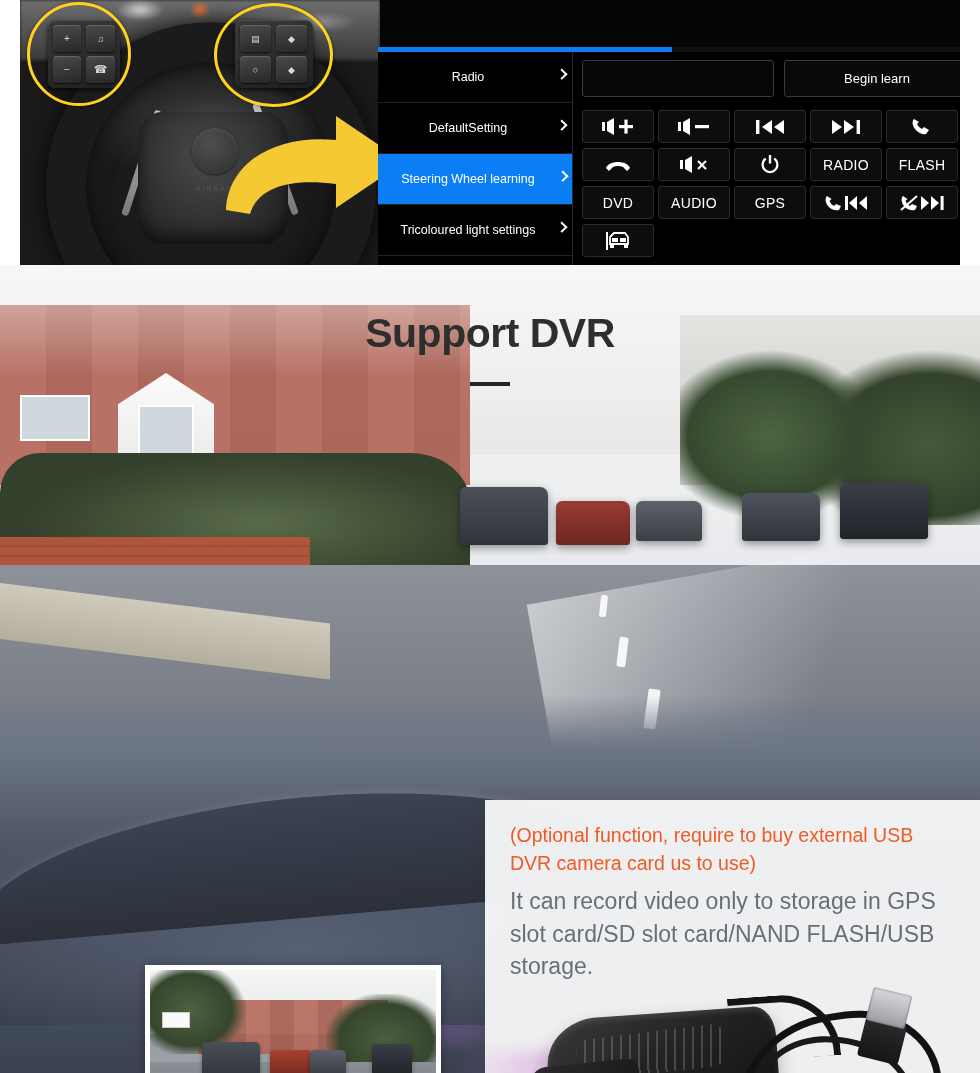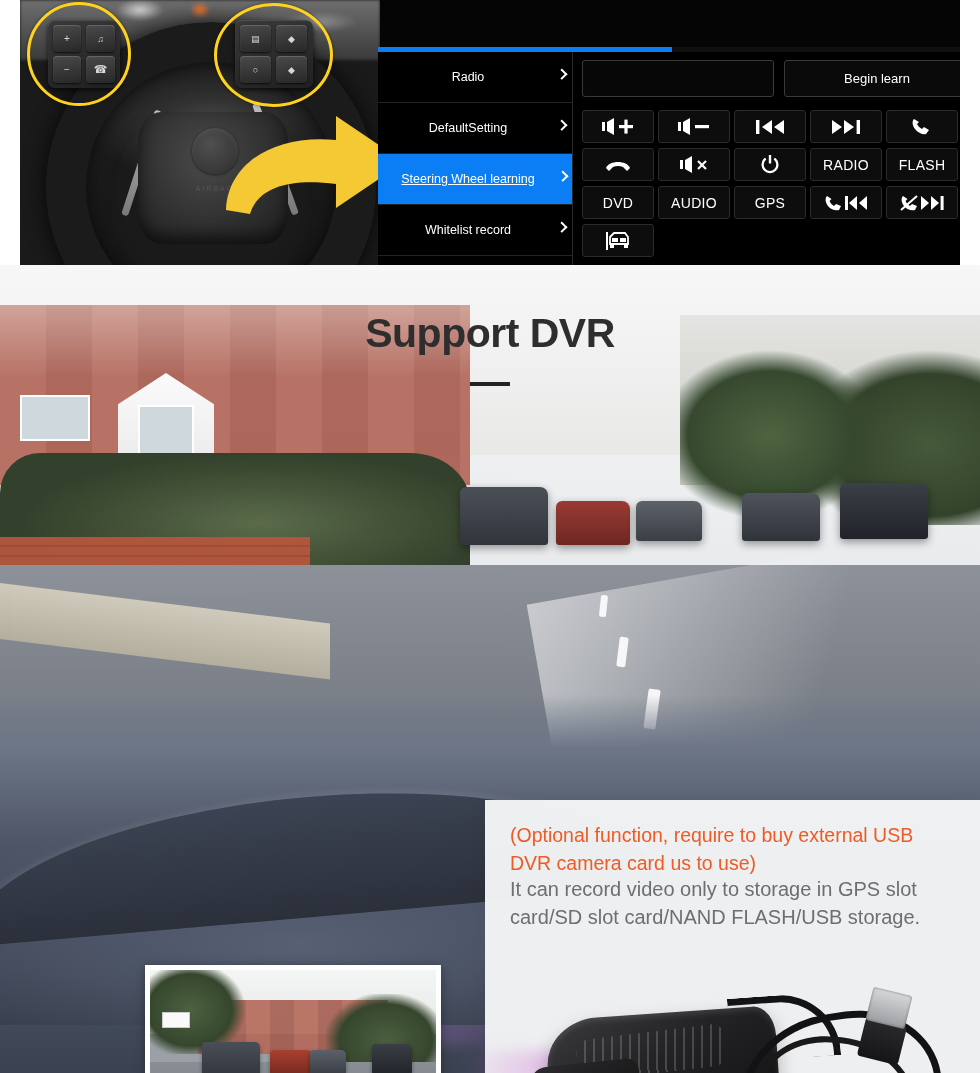--- a/index.html
+++ b/index.html
@@ -103,21 +103,21 @@
   .hu-menu {
     position:absolute; left:0; top:5px; width: 195px; bottom:0;
     background:#000; border-right:1px solid #2a2a2a;
   }
   .menu-item {
     position:relative; display:flex; align-items:center; justify-content:center;
     height: 51px; border-bottom: 1px solid #222;
     color:#fff; font-size:12.5px; padding: 0 22px 0 8px; text-align:center; line-height:1.15;
   }
   .menu-item.two-line { line-height: 1.12; }
-  .menu-item.active { background:#0b7ef5;text-decoration:underline; }
+  .menu-item.active { background:#0b7ef5; }
   .menu-item .chev {
     position:absolute; right:9px; top:50%; transform: translateY(-50%);
     width:8px; height:8px; border-top:2px solid #fff; border-right:2px solid #fff;
     transform-origin:center; rotate: 45deg; margin-top:-4px;
   }
   .menu-item.active .chev { right: 8px; }
 
   .hu-right { position:absolute; left:196px; top:5px; right:0; bottom:0; padding: 8px 8px 4px 8px; }
   .learn-row { display:flex; gap:10px; margin-bottom: 13px; }
   .learn-field {
@@ -261,22 +261,22 @@
   .info {
     position:absolute; left:485px; top:535px; width:495px; height:500px;
     background: rgba(244,245,246,.97);
     box-shadow: 0 0 18px rgba(0,0,0,.06);
   }
   .info .orange {
     position:absolute; left:25px; top:22px; width:448px;
     color:#ef5b24; font-size:19.5px; line-height:1.42;
   }
   .info .gray {
-    position:absolute; left:25px; top:75px; width:448px;
-    color:#6b6f73; font-size:20px; line-height:1.42;
+    position:absolute; left:25px; top:85px; width:448px;
+    color:#6b6f73; font-size:23px; line-height:1.42;
   }
   .cam-art { position:absolute; left:18px; top:185px; width:460px; height:240px; }
   .cam-body {
     position:absolute; left:45px; top:28px; width:230px; height:108px;
     background: linear-gradient(150deg,#3a3a3c 0%, #232325 45%, #111113 100%);
     border-radius: 52px 22px 26px 46px / 46px 30px 26px 40px;
     box-shadow: 0 8px 18px rgba(0,0,0,.25), inset 0 3px 6px rgba(255,255,255,.12);
     transform: rotate(-4deg);
   }
   .cam-vents {
@@ -369,20 +369,24 @@
         <div class="menu-item">
           <span>Radio</span>
           <span class="chev"></span>
         </div>
         <div class="menu-item">
           <span>DefaultSetting</span>
           <span class="chev"></span>
         </div>
         <div class="menu-item active">
           <span>Steering Wheel learning</span>
+          <span class="chev"></span>
+        </div>
+        <div class="menu-item two-line">
+          <span>Tricoloured light settings</span>
           <span class="chev"></span>
         </div>
         <div class="menu-item">
           <span>Whitelist record</span>
           <span class="chev"></span>
         </div>
       </div>
 
       <div class="hu-right">
         <div class="learn-row">

